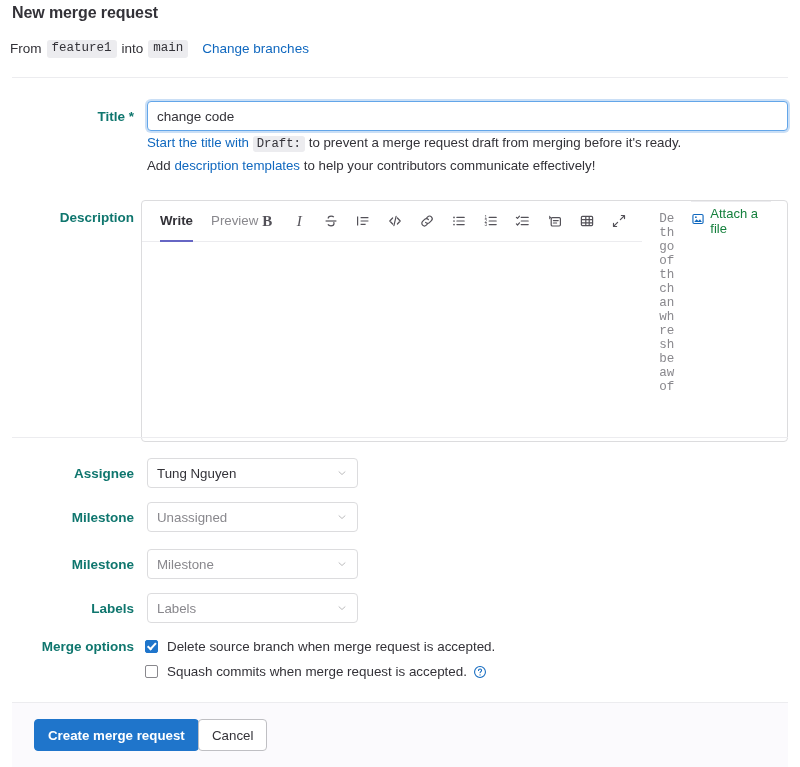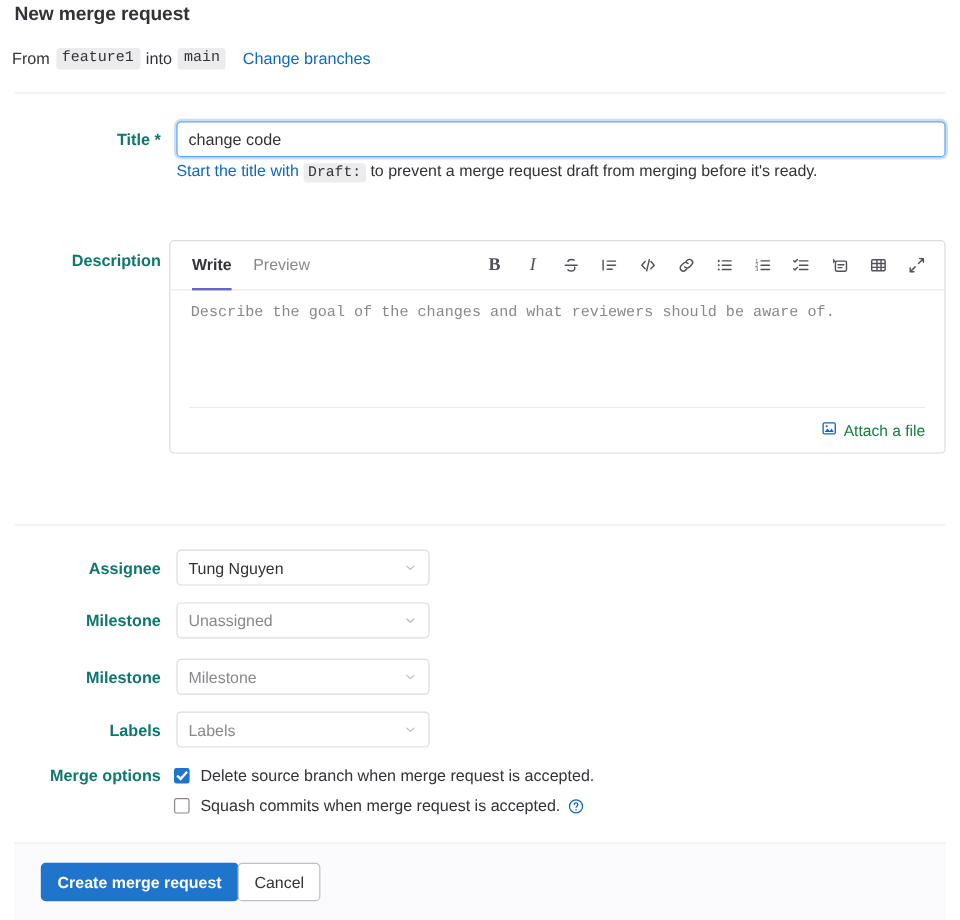--- a/index.html
+++ b/index.html
@@ -77,25 +77,25 @@
     font-size: 12.3px;
     background: #ececef;
     border-radius: 3px;
     padding: 1px 4px;
     color: #333238;
   }
 
   
   .desc-box {
     position: absolute; left: 141px; top: 200px;
-    width: 647px; height: 178px;
+    width: 647px; height: 242px;
     border: 1px solid #dcdcde;
     border-radius: 4px;
     background: #fff;
-    display: flex; flex-direction: column;
+    display: flex; flex-direction: row;
   }
   .desc-toolbar {
     height: 41px;
     display: flex; align-items: center;
     padding: 0 14px 0 18px;
     border-bottom: 1px solid #ececef;
     position: relative;
   }
   .tabs { display: flex; align-items: flex-end; height: 100%; gap: 18px; }
   .tab {
@@ -220,20 +220,25 @@
 
   <div class="flabel" style="top:109px;">Title *</div>
   <input class="title-input" value="change code" style="">
 
   <div class="hint hint1">
     <a class="link">Start the title with</a>
     <code class="inlinecode">Draft:</code>
     <span>to prevent a merge request draft from merging before it's ready.</span>
   </div>
 
+  <div class="hint hint2">
+    <span>Add</span>
+    <a class="link">description templates</a>
+    <span>to help your contributors communicate effectively!</span>
+  </div>
 
   <div class="flabel" style="top:210px;">Description</div>
 
   <div class="desc-box">
     <div class="desc-toolbar">
       <div class="tabs">
         <div class="tab active">Write</div>
         <div class="tab">Preview</div>
       </div>
       <div class="tools">

